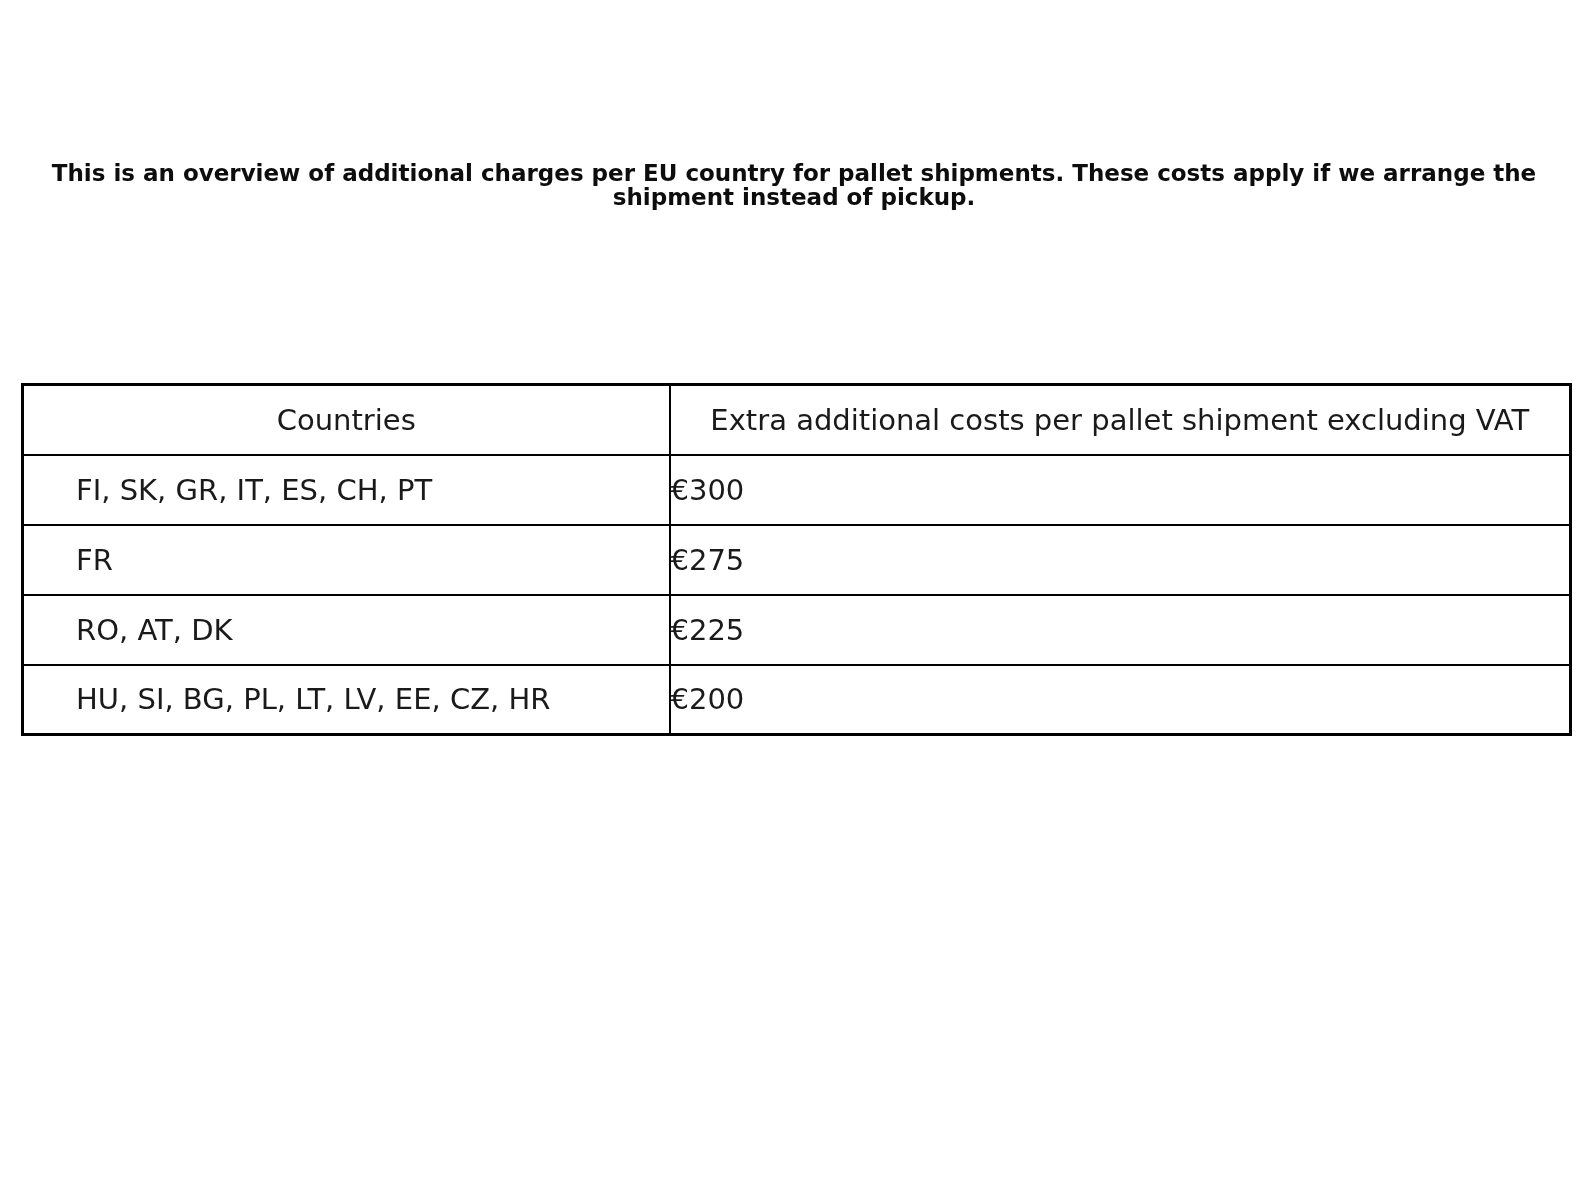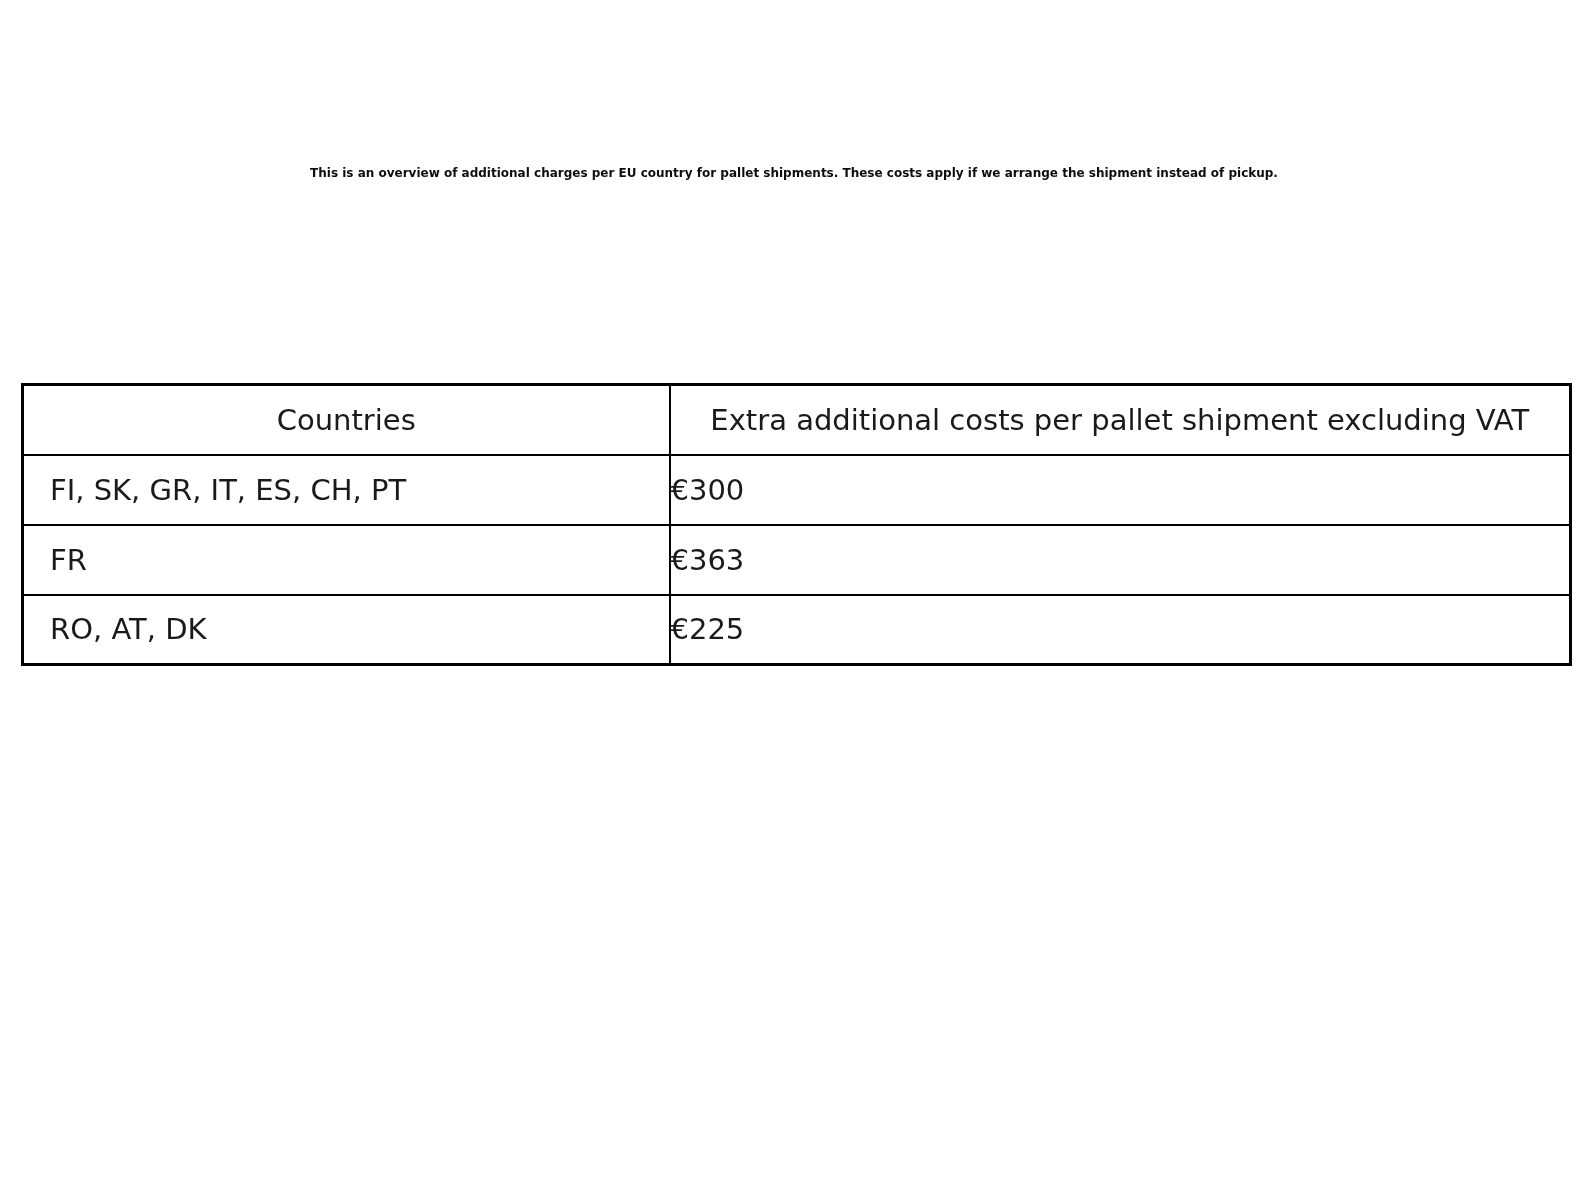--- a/index.html
+++ b/index.html
@@ -14,21 +14,21 @@
     font-family: "DejaVu Sans", "Liberation Sans", sans-serif;
     color: #111111;
     overflow: hidden;
   }
   .note {
     position: absolute;
     top: 161px;
     left: 0;
     width: 1588px;
     text-align: center;
-    font-size: 12px;
+    font-size: 23px;
     font-weight: bold;
     color: #0d0d0d;
     line-height: 24px;
   }
   table.charges {
     position: absolute;
     left: 21px;
     top: 383px;
     width: 1548px;
     border-collapse: collapse;
@@ -47,21 +47,21 @@
     white-space: nowrap;
     overflow: hidden;
   }
   .charges col.c1 { width: 647px; }
   .charges col.c2 { width: 901px; }
   .charges th {
     text-align: center;
   }
   .charges td.col-countries {
     text-align: left;
-    padding-left: 26px;
+    padding-left: 52px;
   }
   .charges td.col-cost {
     text-align: left;
   }
 </style>
 </head>
 <body>
 
 <div class="note">This is an overview of additional charges per EU country for pallet shipments. These costs apply if we arrange the shipment instead of pickup.</div>
 
@@ -76,20 +76,24 @@
       <th>Extra additional costs per pallet shipment excluding VAT</th>
     </tr>
   </thead>
   <tbody>
     <tr>
       <td class="col-countries">FI, SK, GR, IT, ES, CH, PT</td>
       <td class="col-cost">€300</td>
     </tr>
     <tr>
       <td class="col-countries">FR</td>
-      <td class="col-cost">€363</td>
+      <td class="col-cost">€275</td>
     </tr>
     <tr>
       <td class="col-countries">RO, AT, DK</td>
       <td class="col-cost">€225</td>
     </tr>
+    <tr>
+      <td class="col-countries">HU, SI, BG, PL, LT, LV, EE, CZ, HR</td>
+      <td class="col-cost">€200</td>
+    </tr>
   </tbody>
 </table>
 
 </body></html>

